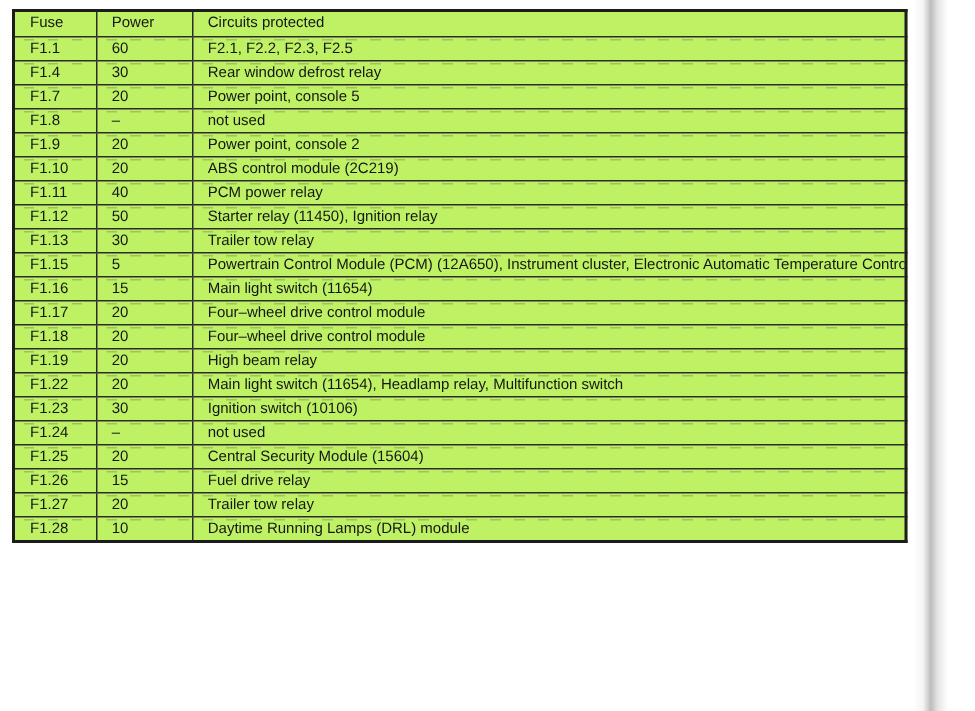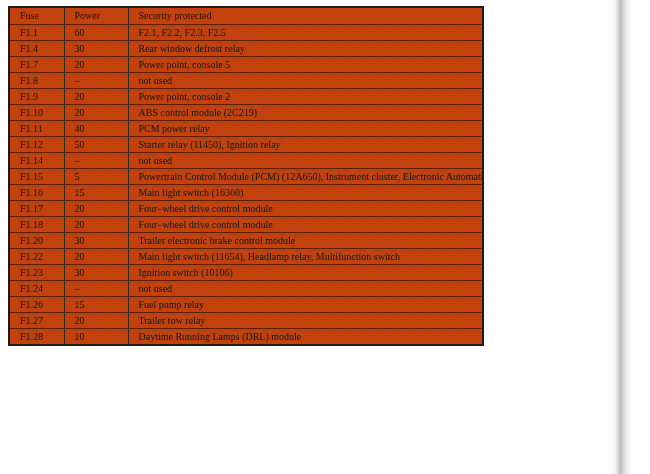--- a/index.html
+++ b/index.html
@@ -17,25 +17,24 @@
   }
   .page {
     position: absolute;
     inset: 0;
     background: #ffffff;
   }
   table.fuse-table {
     position: absolute;
     left: 8px;
     top: 6px;
-    width: 476px;
+    width: 597px;
     border-collapse: collapse;
     table-layout: fixed;
-    background: #c2410c;
-    font-family: Liberation Serif, serif;
+    background: #bef264;
   }
   table.fuse-table {
     border: 2px solid #1c1c1c;
   }
   .fuse-table th,
   .fuse-table td {
     border: 1px solid #2c2c2c;
     font-size: 10px;
     font-weight: normal;
     text-align: left;
@@ -87,21 +86,21 @@
   <table class="fuse-table">
     <colgroup>
       <col style="width:55px">
       <col style="width:64px">
       <col>
     </colgroup>
     <thead>
       <tr>
         <th>Fuse</th>
         <th>Power</th>
-        <th>Security protected</th>
+        <th>Circuits protected</th>
       </tr>
     </thead>
     <tbody id="rows">
         <tr>
           <td>F1.1</td>
           <td>60</td>
           <td>F2.1, F2.2, F2.3, F2.5</td>
         </tr>
         <tr>
           <td>F1.4</td>
@@ -132,68 +131,73 @@
           <td>F1.11</td>
           <td>40</td>
           <td>PCM power relay</td>
         </tr>
         <tr>
           <td>F1.12</td>
           <td>50</td>
           <td>Starter relay (11450), Ignition relay</td>
         </tr>
         <tr>
-          <td>F1.14</td>
-          <td>–</td>
-          <td>not used</td>
+          <td>F1.13</td>
+          <td>30</td>
+          <td>Trailer tow relay</td>
         </tr>
         <tr>
           <td>F1.15</td>
           <td>5</td>
           <td>Powertrain Control Module (PCM) (12A650), Instrument cluster, Electronic Automatic Temperature Control (EATC) module (19980)</td>
         </tr>
         <tr>
           <td>F1.16</td>
           <td>15</td>
-          <td>Main light switch (16360)</td>
+          <td>Main light switch (11654)</td>
         </tr>
         <tr>
           <td>F1.17</td>
           <td>20</td>
           <td>Four–wheel drive control module</td>
         </tr>
         <tr>
           <td>F1.18</td>
           <td>20</td>
           <td>Four–wheel drive control module</td>
         </tr>
         <tr>
-          <td>F1.20</td>
-          <td>30</td>
-          <td>Trailer electronic brake control module</td>
+          <td>F1.19</td>
+          <td>20</td>
+          <td>High beam relay</td>
         </tr>
         <tr>
           <td>F1.22</td>
           <td>20</td>
           <td>Main light switch (11654), Headlamp relay, Multifunction switch</td>
         </tr>
         <tr>
           <td>F1.23</td>
           <td>30</td>
           <td>Ignition switch (10106)</td>
         </tr>
         <tr>
           <td>F1.24</td>
           <td>–</td>
           <td>not used</td>
         </tr>
         <tr>
+          <td>F1.25</td>
+          <td>20</td>
+          <td>Central Security Module (15604)</td>
+        </tr>
+        <tr>
           <td>F1.26</td>
           <td>15</td>
-          <td>Fuel pump relay</td>
+          <td>Fuel drive relay</td>
         </tr>
         <tr>
           <td>F1.27</td>
           <td>20</td>
           <td>Trailer tow relay</td>
         </tr>
         <tr>
           <td>F1.28</td>
           <td>10</td>
           <td>Daytime Running Lamps (DRL) module</td>

